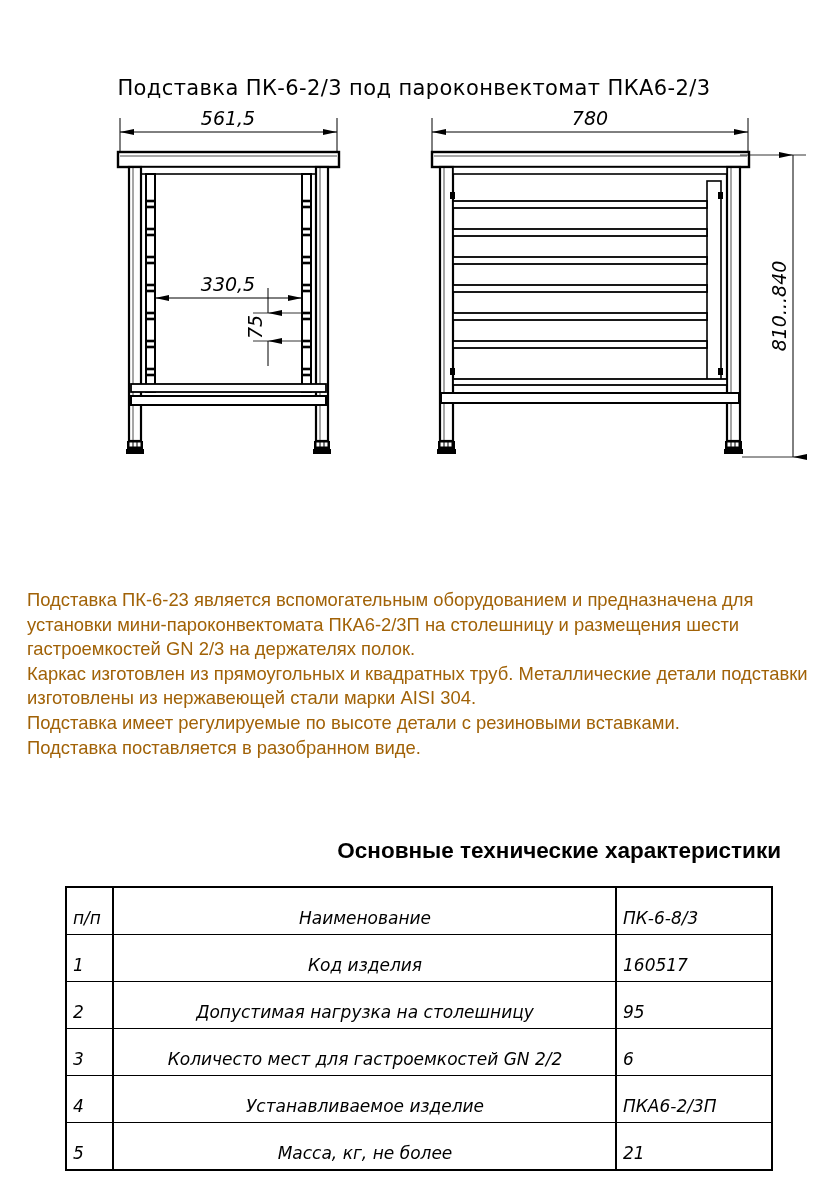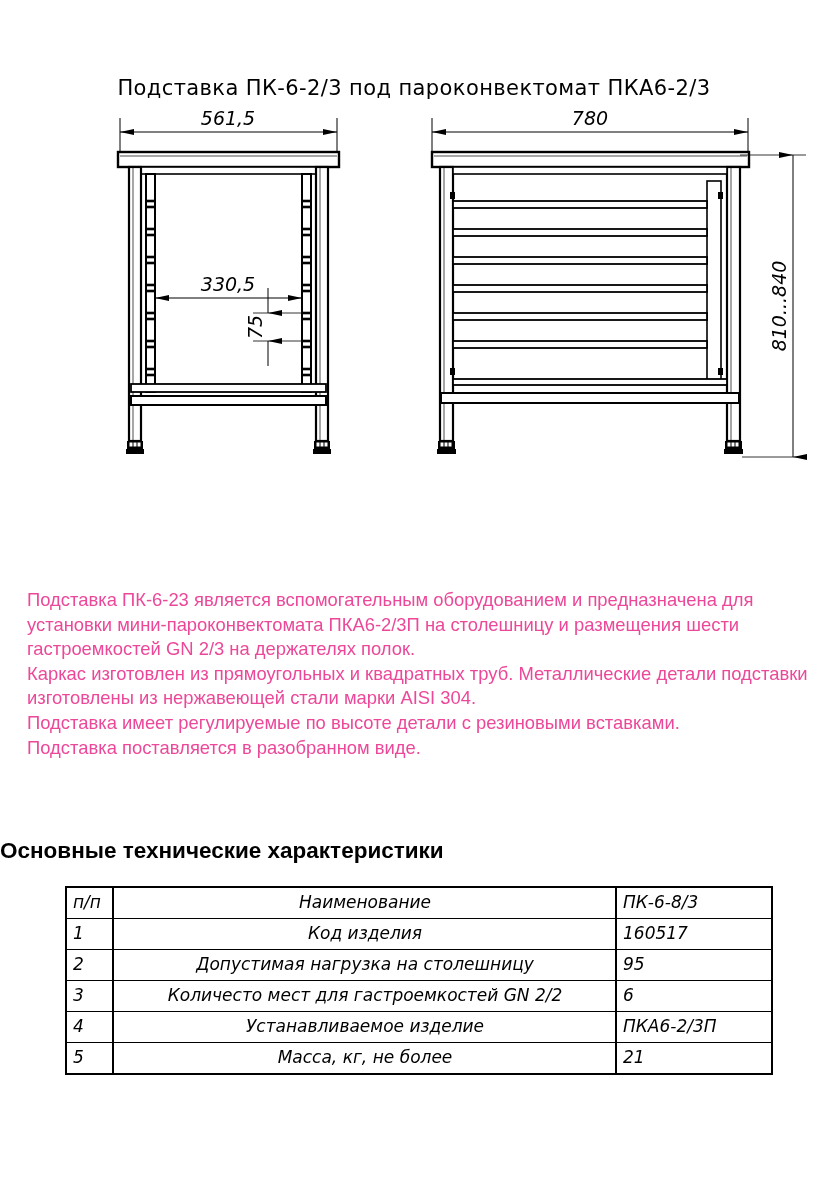--- a/index.html
+++ b/index.html
@@ -49,31 +49,31 @@
 
   
   .description {
     position: absolute;
     left: 27px;
     top: 588px;
     width: 790px;
     font-family: "Liberation Sans", sans-serif;
     font-size: 18.4px;
     line-height: 24.6px;
-    color: #ec4899;
+    color: #a16207;
   }
   .description p { margin: 0; }
 
   
   .table-heading {
     position: absolute;
     left: 0;
     top: 838px;
     width: 781px;
-    text-align: left;
+    text-align: right;
     font-family: "Liberation Sans", sans-serif;
     font-weight: bold;
     font-size: 22.5px;
   }
   .spec-table-wrap {
     position: absolute;
     left: 65px;
     top: 886px;
     width: 706px;
   }
@@ -85,21 +85,21 @@
     font-size: 17px;
     font-style: italic;
   }
   table.spec, table.spec td {
     border: 1px solid #000;
   }
   table.spec {
     border-width: 2px;
   }
   table.spec td {
-    padding: 1px 5px 4px 6px;
+    padding: 17px 5px 4px 6px;
     height: 25px;
     vertical-align: middle;
     white-space: nowrap;
     overflow: hidden;
   }
   table.spec col.c-num   { width: 47px; }
   table.spec col.c-name  { width: 503px; }
   table.spec col.c-val   { width: 156px; }
   table.spec td.num  { border-right-width: 2px; }
   table.spec td.name { border-right-width: 2px; text-align: center; }

